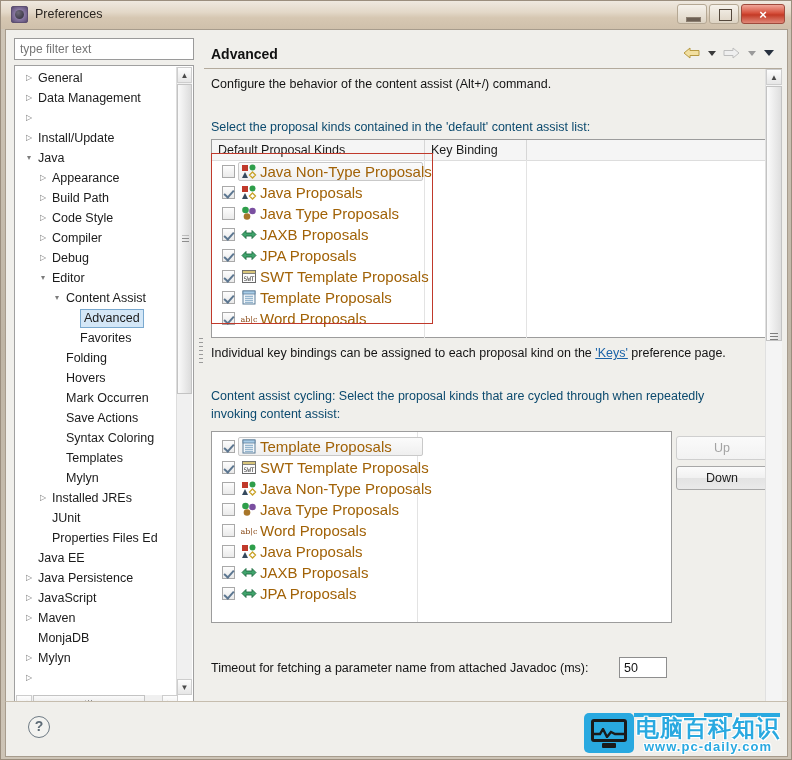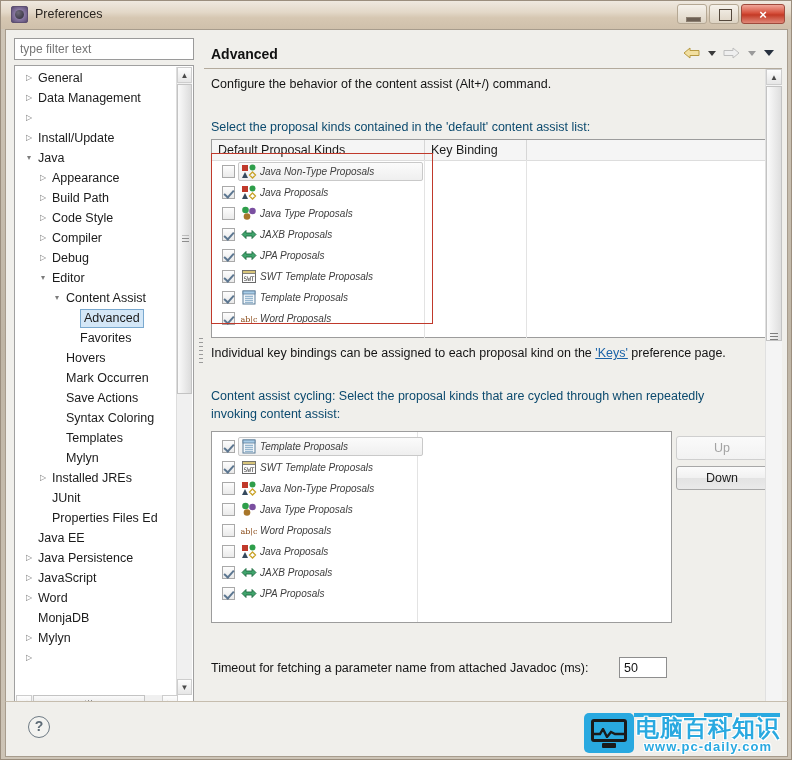--- a/index.html
+++ b/index.html
@@ -145,21 +145,21 @@
   .row{position:relative;height:21px;}
   .ck{
     position:absolute;left:10px;top:4px;width:13px;height:13px;box-sizing:border-box;
     border:1px solid #a9a9a9;background:linear-gradient(to bottom,#fdfdfd,#eaeaea);
   }
   .ck.on:after{
     content:"";position:absolute;left:3px;top:1px;width:4px;height:8px;
     border:solid #5c7690;border-width:0 2px 2px 0;transform:rotate(42deg);
   }
   .rowicon{position:absolute;left:29px;top:3px;width:16px;height:15px;}
-  .rowlabel{position:absolute;left:48px;top:0;line-height:21px;font-size:10px;color:#404040;white-space:nowrap;font-style:italic;}
+  .rowlabel{position:absolute;left:48px;top:0;line-height:21px;font-size:15px;color:#a16207;white-space:nowrap;}
   .row.sel .selbox{
     position:absolute;left:26px;top:1px;height:19px;box-sizing:border-box;
     background:linear-gradient(to bottom,#fbfbfb,#efefef);border:1px solid #c9c9c9;border-radius:2px;
   }
 
   .redbox{position:absolute;border:1.5px solid #c0392b;box-sizing:border-box;pointer-events:none;}
 
   .keylink{color:#1b63a8;text-decoration:underline;}
 
   .btn{
@@ -290,20 +290,23 @@
               <span class="arr" style="left: 36px;">▾</span>
               <span class="lbl" style="left: 51px;">Content Assist</span>
             </div>
             <div class="tnode sel">
               <span class="lbl" style="left: 65px;">Advanced</span>
             </div>
             <div class="tnode">
               <span class="lbl" style="left: 65px;">Favorites</span>
             </div>
             <div class="tnode">
+              <span class="lbl" style="left: 51px;">Folding</span>
+            </div>
+            <div class="tnode">
               <span class="lbl" style="left: 51px;">Hovers</span>
             </div>
             <div class="tnode">
               <span class="lbl" style="left: 51px;">Mark Occurren</span>
             </div>
             <div class="tnode">
               <span class="lbl" style="left: 51px;">Save Actions</span>
             </div>
             <div class="tnode">
               <span class="lbl" style="left: 51px;">Syntax Coloring</span>
@@ -330,21 +333,21 @@
             <div class="tnode">
               <span class="arr" style="left: 8px;">▷</span>
               <span class="lbl" style="left: 23px;">Java Persistence</span>
             </div>
             <div class="tnode">
               <span class="arr" style="left: 8px;">▷</span>
               <span class="lbl" style="left: 23px;">JavaScript</span>
             </div>
             <div class="tnode">
               <span class="arr" style="left: 8px;">▷</span>
-              <span class="lbl" style="left: 23px;">Word</span>
+              <span class="lbl" style="left: 23px;">Maven</span>
             </div>
             <div class="tnode">
               <span class="lbl" style="left: 23px;">MonjaDB</span>
             </div>
             <div class="tnode">
               <span class="arr" style="left: 8px;">▷</span>
               <span class="lbl" style="left: 23px;">Mylyn</span>
             </div>
             <div class="tnode">
               <span class="arr" style="left: 8px;">▷</span>

